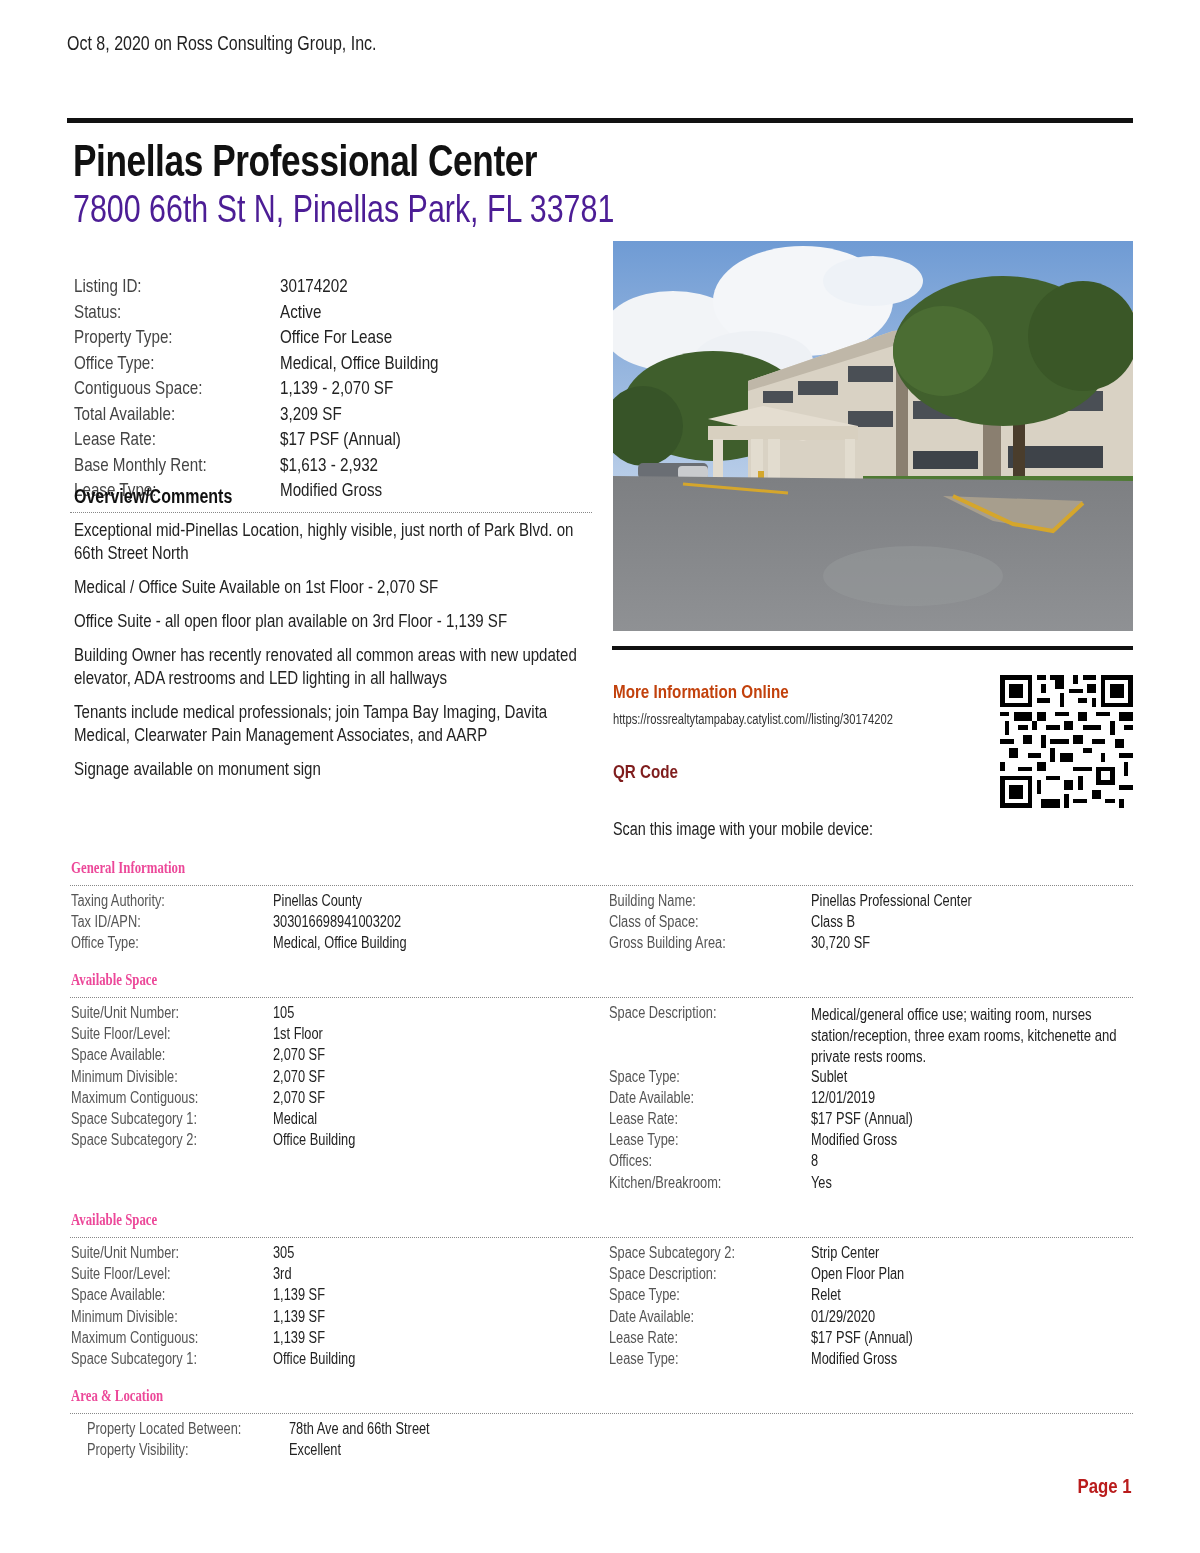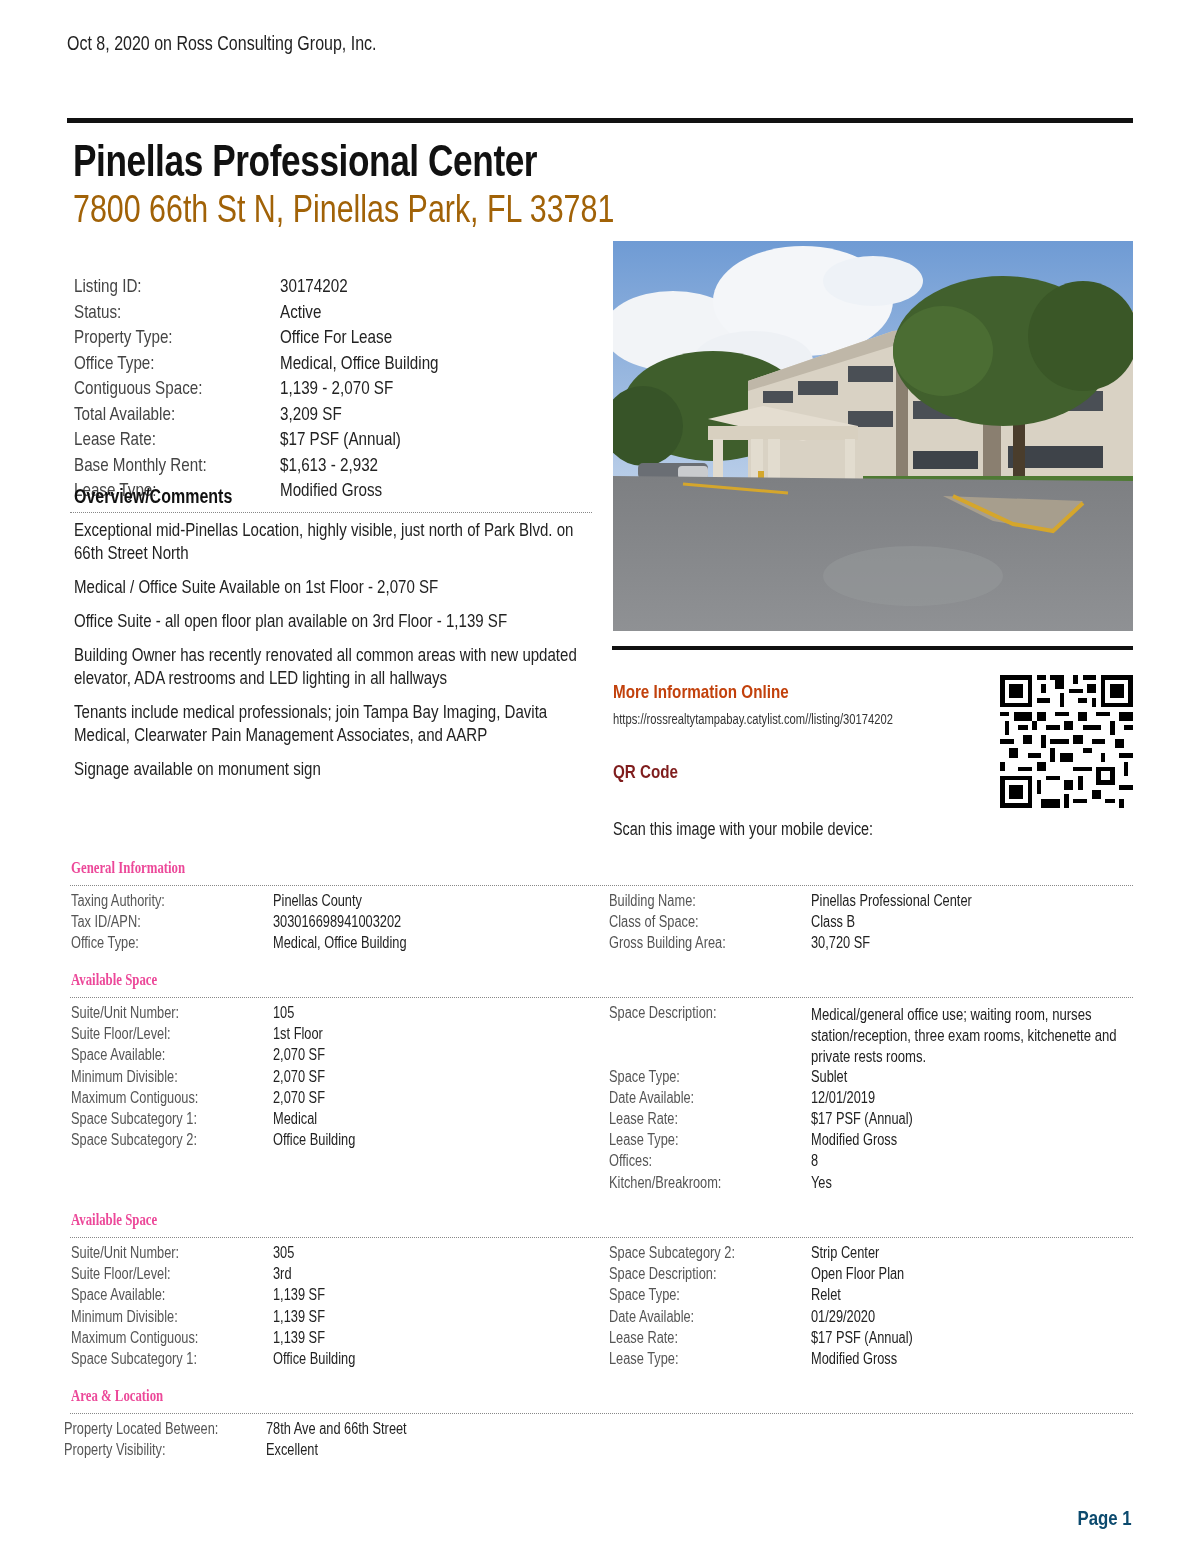--- a/index.html
+++ b/index.html
@@ -9,21 +9,21 @@
     font-family: "Liberation Sans", "DejaVu Sans", sans-serif;
     color: #1a1a1a;
     overflow: hidden;
   }
   .cond { display: inline-block; transform: scaleX(0.8); transform-origin: left center; white-space: nowrap; }
   .abs { position: absolute; }
 
   #header-meta { left: 67px; top: 32px; font-size: 20px; color: #222; }
   #top-rule { left: 67px; top: 118px; width: 1066px; height: 5px; background: #111; }
   #title { left: 73px; top: 136px; font-size: 44px; font-weight: bold; color: #111; letter-spacing: -0.5px; }
-  #address { left: 73px; top: 188px; font-size: 38px; color: #a16207; }
+  #address { left: 73px; top: 188px; font-size: 38px; color: #4c1d95; }
 
   
   #summary { left: 74px; top: 243px; width: 520px; margin-top: 32px; }
   .sum-row { height: 25.5px; position: relative; font-size: 19px; color: #333; }
   .sum-row .lbl { position: absolute; left: 0; top: 0; color: #444; }
   .sum-row .val { position: absolute; left: 206px; top: 0; color: #222; }
 
   
   #overview-heading { left: 74px; top: 485px; font-size: 20px; font-weight: bold; color: #111; }
   #overview-rule { left: 70px; top: 512px; width: 522px; border-top: 1px dotted #888; }
@@ -47,21 +47,21 @@
   .sec-rule { position: absolute; left: 70px; width: 1063px; border-top: 1px dotted #888; }
   .col { position: absolute; font-size: 16px; color: #555; }
   .drow { position: relative; height: 21.2px; }
   .drow .lbl { position: absolute; left: 0; top: 0; color: #555; }
   .drow .val { position: absolute; top: 0; color: #222; }
   .col.left .val { left: 202px; }
   .col.right .val { left: 202px; }
   .drow.multi { height: 63.6px; }
   .drow.multi .val .wrap { transform: scaleX(0.82); transform-origin: left top; width: 390px; line-height: 21.2px; white-space: normal; display: block; }
 
-  #page-num { right: 68px; top: 1474px; font-size: 21px; font-weight: bold; color: #0c4a6e; margin-top: 32px; }
+  #page-num { right: 68px; top: 1474px; font-size: 21px; font-weight: bold; color: #b91c1c; }
 </style>
 </head>
 <body>
 
 <div id="header-meta" class="abs">
   <span class="cond">Oct 8, 2020 on Ross Consulting Group, Inc.</span>
 </div>
 <div id="top-rule" class="abs"></div>
 
 <div id="title" class="abs">
@@ -422,21 +422,21 @@
       <span class="val cond">$17 PSF (Annual)</span>
     </div>
   <div class="drow">
       <span class="lbl cond">Lease Type:</span>
       <span class="val cond">Modified Gross</span>
     </div>
 </div>
 
 <div class="sec-heading" style="top:1387px"><span class="cond">Area &amp; Location</span></div>
 <div class="sec-rule" style="top:1413px"></div>
-<div class="col left" style="left:64px; top:1420px; width:530px">
+<div class="col left" style="left:87px; top:1420px; width:530px">
   <div class="drow">
       <span class="lbl cond">Property Located Between:</span>
       <span class="val cond">78th Ave and 66th Street</span>
     </div>
   <div class="drow">
       <span class="lbl cond">Property Visibility:</span>
       <span class="val cond">Excellent</span>
     </div>
 </div>
 

